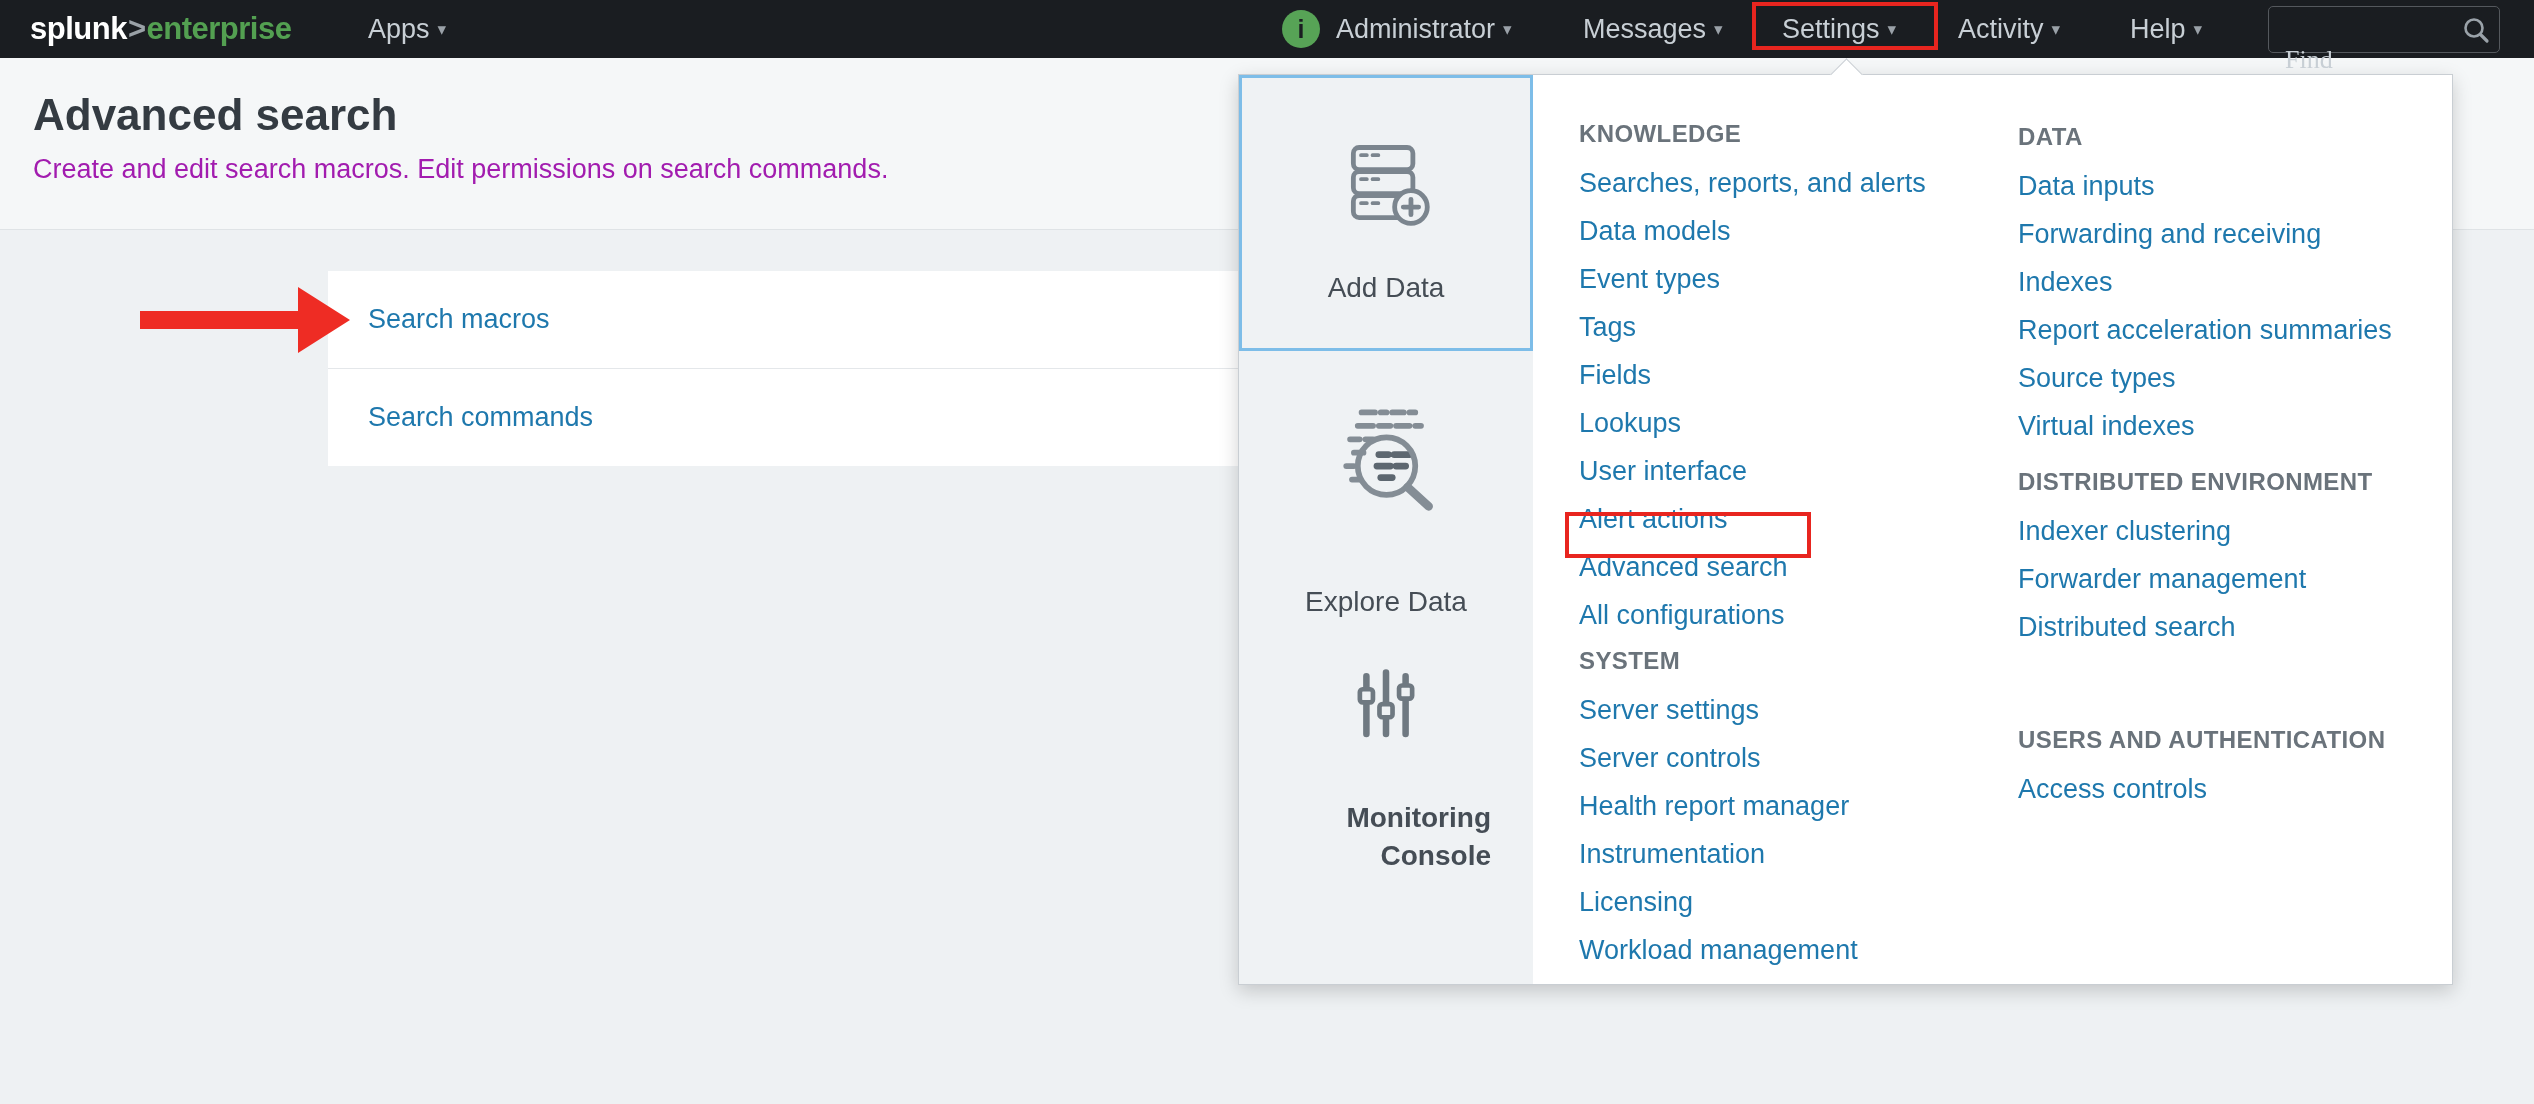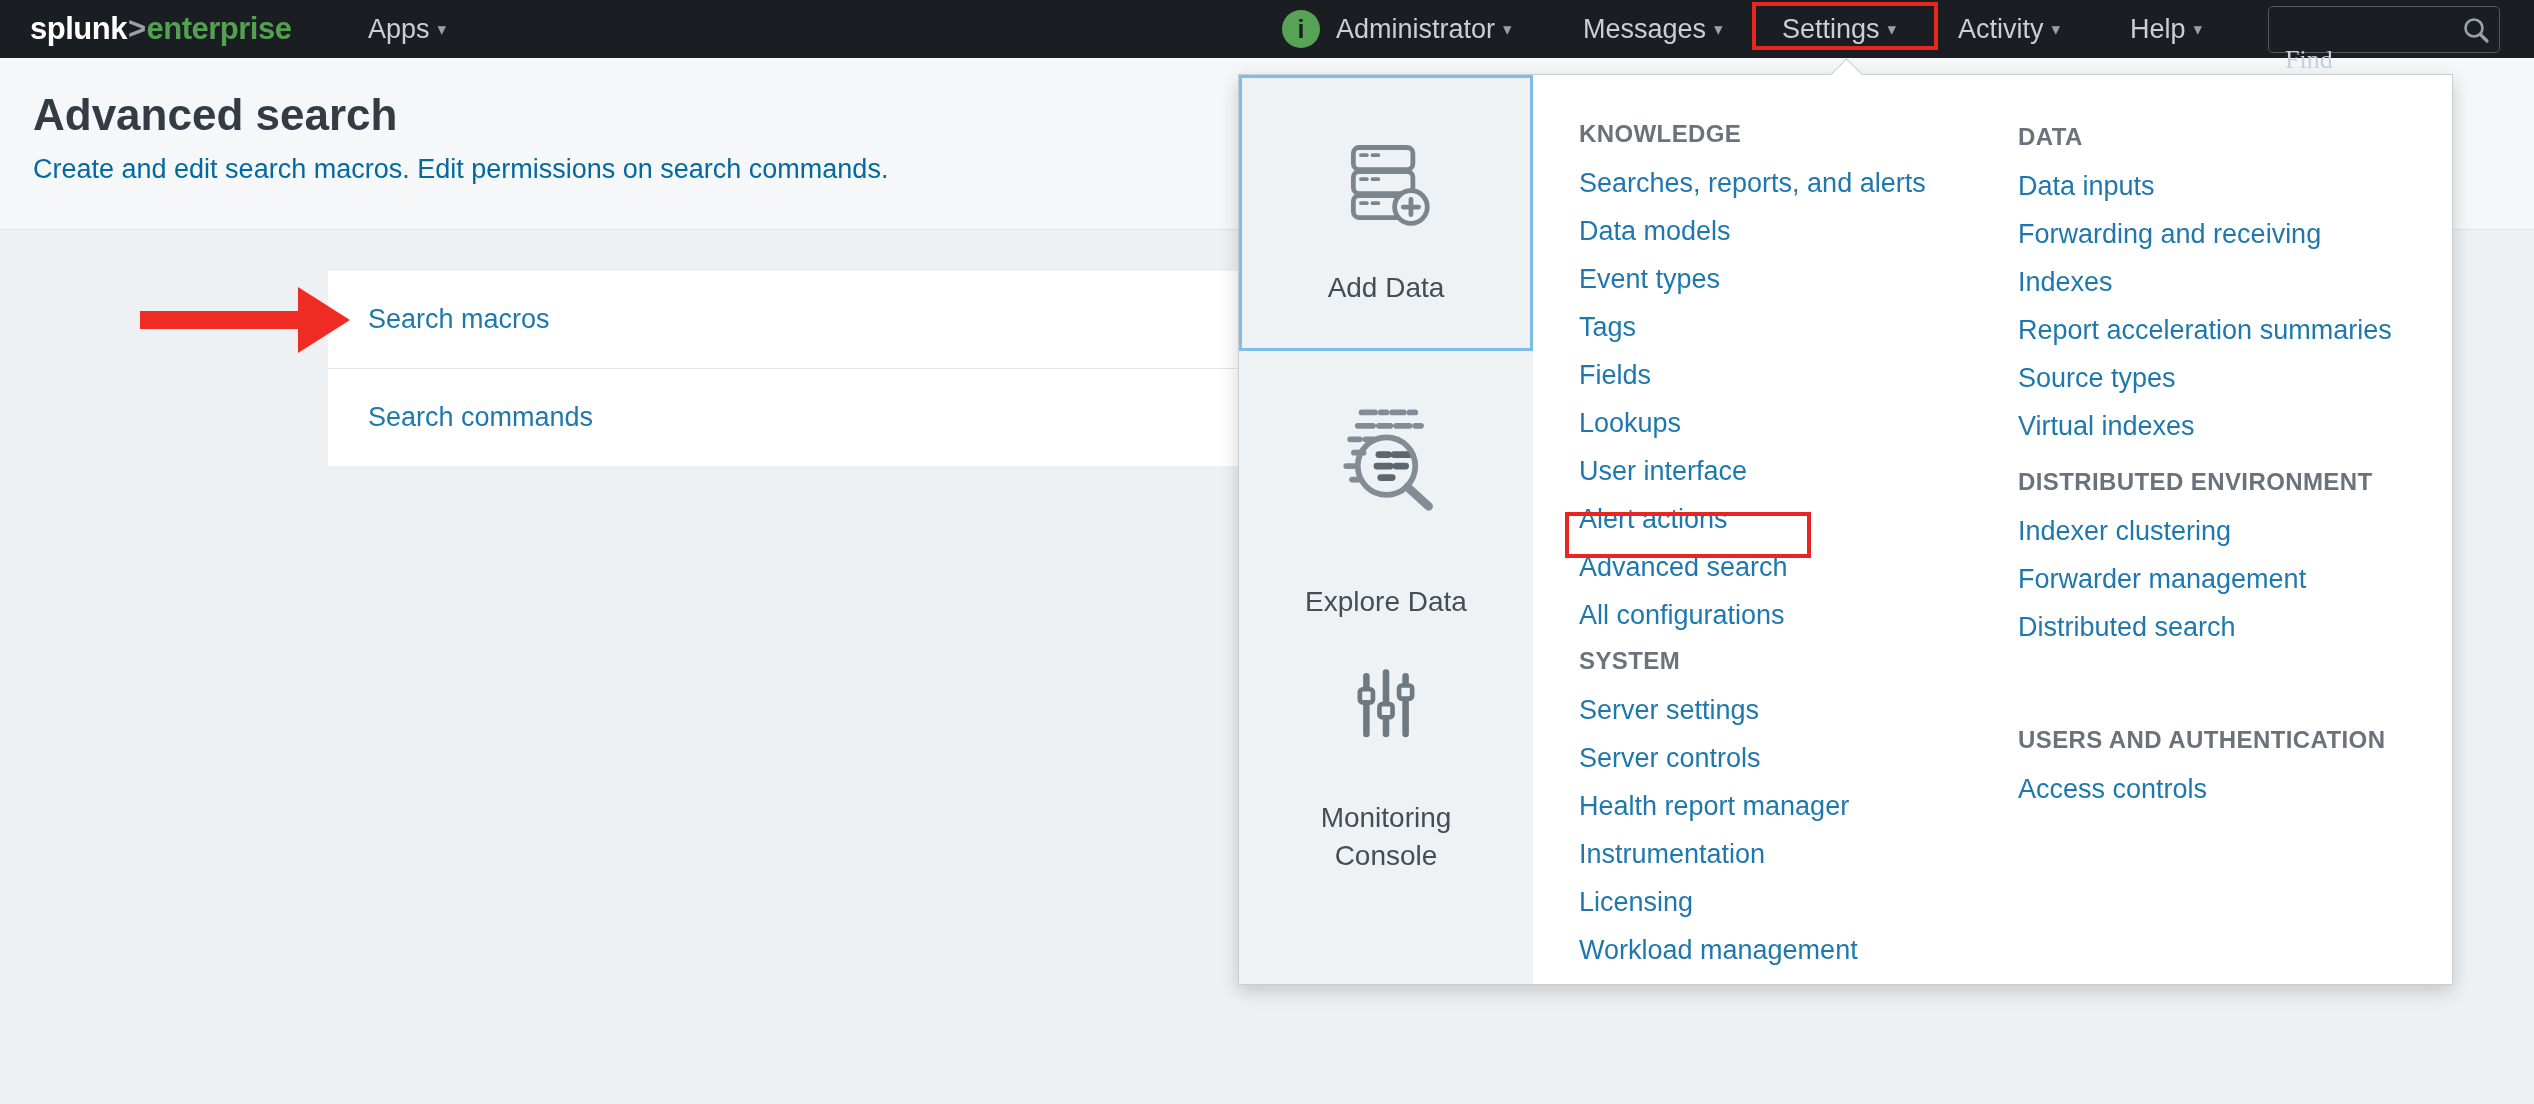--- a/index.html
+++ b/index.html
@@ -18,21 +18,21 @@
               background:#57a356;color:#1a1d21;font-weight:700;font-size:25px;text-align:center;line-height:38px;cursor:pointer;}
   .find-box{position:absolute;left:2268px;top:6px;width:230px;height:45px;border:1px solid #54585d;border-radius:5px;background:transparent;}
   .find-box input{width:100%;height:100%;background:transparent;border:none;outline:none;color:#c8cfd5;
                   font-size:26px;padding:0 46px 0 16px;box-sizing:border-box;font-family:Liberation Serif, serif;margin-top:30px;}
   .find-box input::placeholder{color:#c8cfd5;opacity:1;}
   .find-icon{position:absolute;right:8px;top:8px;pointer-events:none;}
 
   
   .header{position:absolute;top:58px;left:0;width:100%;height:171px;background:#f5f7f8;border-bottom:1px solid #dfe3e6;z-index:5;}
   .title{position:absolute;left:33px;top:32px;font-size:44px;font-weight:700;color:#343b42;}
-  .subtitle{position:absolute;left:33px;top:96px;font-size:27px;color:#0369a1;}
+  .subtitle{position:absolute;left:33px;top:96px;font-size:27px;color:#a21caf;}
 
   
   .list-panel{position:absolute;left:328px;top:271px;width:1880px;background:#ffffff;z-index:10;}
   .list-row{height:97px;line-height:97px;padding-left:40px;}
   .list-row + .list-row{border-top:1px solid #e4e7ea;}
   a.plink{color:#1e78ad;font-size:27px;text-decoration:none;cursor:pointer;}
 
   
   .arrow-annotation{position:absolute;left:140px;top:285px;z-index:20;pointer-events:none;}
   .box-settings{position:absolute;left:1752px;top:2px;width:186px;height:48px;border:4px solid #e8251f;z-index:50;box-sizing:border-box;pointer-events:none;}
@@ -43,21 +43,21 @@
             border:1px solid #c9ced3;box-shadow:0 6px 18px rgba(0,0,0,.18);z-index:30;box-sizing:border-box;}
   .caret-up{position:absolute;left:596px;top:-12px;width:22px;height:22px;background:#ffffff;
             border-left:1px solid #c9ced3;border-top:1px solid #c9ced3;transform:rotate(45deg);}
   .tile-col{position:absolute;left:0;top:0;width:294px;height:100%;background:#eff2f4;}
   .tile{position:absolute;left:0;width:294px;display:flex;flex-direction:column;align-items:center;cursor:pointer;box-sizing:border-box;}
   .tile-adddata{top:0;height:276px;border:3px solid #7dbde8;padding-top:58px;background:#eff2f4;}
   .tile-adddata .tile-label{margin-top:40px;}
   .tile-explore{top:276px;height:270px;padding-top:48px;gap:36px;}
   .tile-explore .tile-label{margin-top:36px;}
   .tile-monitor{top:546px;height:290px;padding-top:44px;}
-  .tile-monitor .tile-label{margin-top:50px;width:210px;text-align:center;line-height:38px;}
+  .tile-monitor .tile-label{margin-top:50px;width:210px;text-align:right;line-height:38px;font-weight:bold;}
   .tile-label{font-size:28px;color:#454d55;}
 
   .msection{position:absolute;}
   .msection h3{margin:0;font-size:24px;line-height:30px;font-weight:700;color:#6a737b;letter-spacing:.4px;}
   .msection ul{list-style:none;margin:12px 0 0 0;padding:0;}
   .msection li{line-height:44px;white-space:nowrap;}
   a.mlink{color:#1e78ad;font-size:27px;text-decoration:none;cursor:pointer;}
   #sec-knowledge{left:340px;top:44px;}
   #sec-system{left:340px;top:571px;}
   #sec-data{left:779px;top:47px;}

